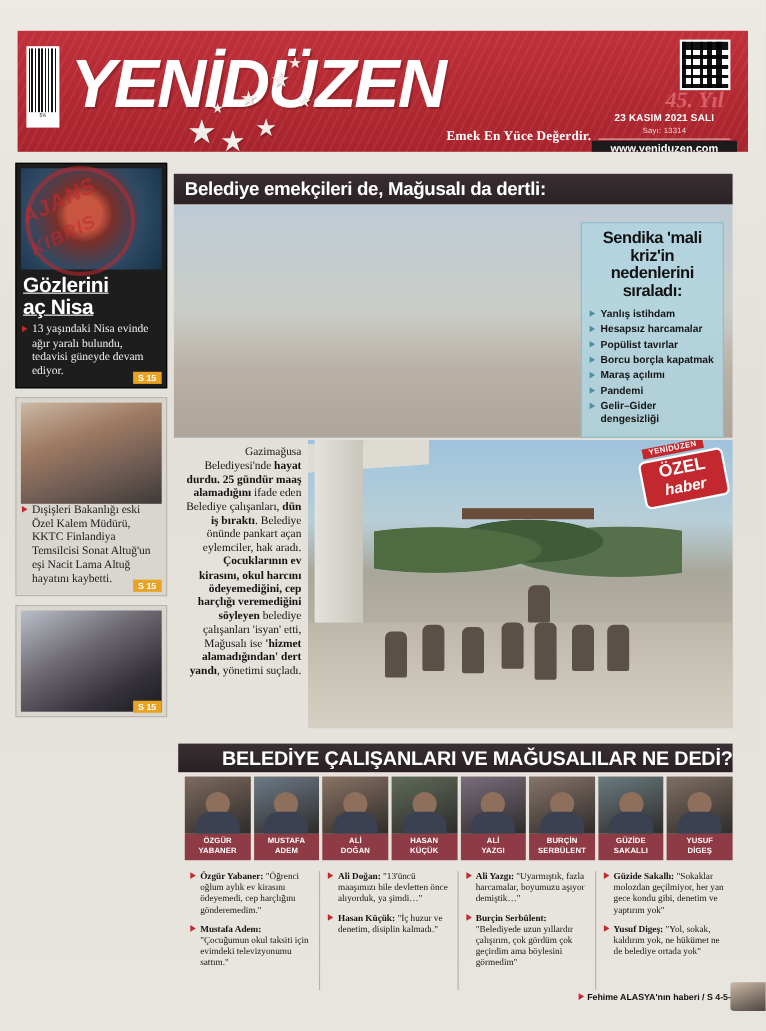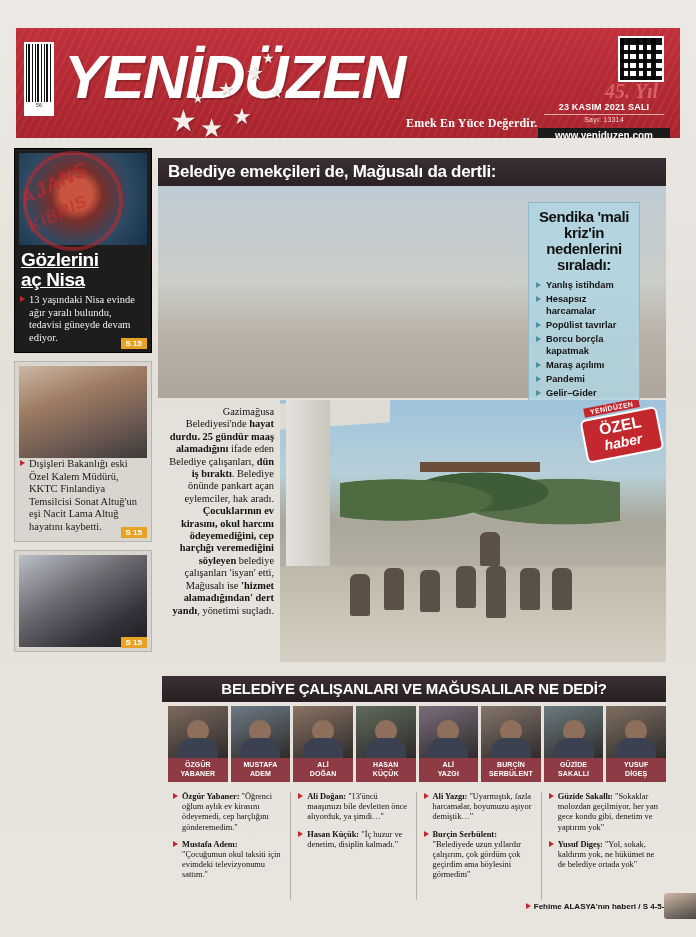--- a/index.html
+++ b/index.html
@@ -33,21 +33,21 @@
   .qr{position:absolute;right:16px;top:8px;width:46px;height:46px;background:#fff;padding:2px;box-sizing:border-box;}
   .qr i{display:block;width:100%;height:100%;
     background-image:
       linear-gradient(90deg,#111 0 4px,transparent 4px 8px,#111 8px 10px,transparent 10px 16px,#111 16px 19px,transparent 19px 23px,#111 23px 27px,transparent 27px 31px,#111 31px 36px,transparent 36px 42px),
       linear-gradient(0deg,#111 0 4px,transparent 4px 9px,#111 9px 12px,transparent 12px 17px,#111 17px 21px,transparent 21px 26px,#111 26px 30px,transparent 30px 35px,#111 35px 42px);
     background-blend-mode:multiply;}
   .yil{position:absolute;right:22px;top:52px;font-family:"Liberation Serif",serif;font-style:italic;
     font-size:20px;color:#d8626b;font-weight:bold;}
   .mdate{position:absolute;right:16px;top:74px;width:120px;text-align:center;
     font-family:"Liberation Sans",sans-serif;font-weight:bold;font-size:9px;color:#fff;letter-spacing:.2px;
-    border-bottom:1px solid rgba(255,255,255,.6);padding-bottom:2px;}
+    border-bottom:1px solid rgba(255,255,255,.6);padding-bottom:14px;}
   .msayi{position:absolute;right:16px;top:88px;width:120px;text-align:center;
     font-family:"Liberation Sans",sans-serif;font-size:7px;color:#f4d6d8;letter-spacing:.2px;}
   .mweb{position:absolute;right:10px;top:100px;width:132px;height:16px;background:#1b1b1b;
     color:#fff;font-family:"Liberation Sans",sans-serif;font-weight:bold;font-size:10px;
     text-align:center;line-height:16px;}
 
   
   .side{position:absolute;left:14px;top:148px;width:138px;}
   .side-card{position:relative;background:#d9d5cf;border:1px solid #b9b4ad;margin-bottom:8px;padding:4px;box-sizing:border-box;}
   .side-card.dark{background:#1d1d1d;border-color:#000;}
@@ -80,21 +80,21 @@
     color:#fff;font-family:"Liberation Sans",sans-serif;font-weight:bold;font-size:17px;
     line-height:28px;padding-left:10px;box-sizing:border-box;letter-spacing:-.3px;}
   .hero{position:absolute;left:158px;top:186px;width:508px;height:212px;overflow:hidden;
     background:linear-gradient(180deg,#d9d2cb 0%,#cfc8c1 100%);}
   .hero-photo{position:absolute;inset:0;background:
     linear-gradient(180deg,#b9c9d6 0%,#c9cdc8 45%,#b5ada2 70%,#a99f93 100%);opacity:.85;}
   .headline{position:absolute;left:166px;top:182px;width:380px;
     font-family:"Liberation Sans",sans-serif;font-weight:bold;font-size:78px;line-height:74px;
     color:#111;letter-spacing:-4px;}
 
-  .causes{position:absolute;left:528px;top:202px;width:112px;
+  .causes{position:absolute;left:528px;top:202px;width:130px;
     background:rgba(176,214,226,.85);border:1px solid #8fb9c6;padding:6px 6px 8px 6px;box-sizing:border-box;}
   .causes-h{font-family:"Liberation Sans",sans-serif;font-weight:bold;font-size:15px;
     line-height:16px;color:#111;text-align:center;letter-spacing:-.4px;margin-bottom:6px;}
   .cause{position:relative;font-family:"Liberation Sans",sans-serif;font-weight:bold;
     font-size:9.3px;line-height:12px;color:#141414;margin:0 0 2px 11px;}
   .cause .tri{left:-10px;top:3px;border-left-color:#4a8fa5;}
 
   
   .lead{position:absolute;left:166px;top:406px;width:108px;
     font-family:"Liberation Serif",serif;font-size:10.4px;line-height:12.4px;
@@ -117,22 +117,22 @@
     font-weight:bold;font-size:7px;color:#fff;background:#c4282f;padding:1px 6px;letter-spacing:.4px;}
   .stamp-body{position:absolute;left:0;top:9px;width:74px;height:40px;background:#c4282f;
     border-radius:6px;border:2px solid #fff;}
   .stamp-body span{display:block;text-align:center;color:#fff;font-family:"Liberation Sans",sans-serif;font-weight:bold;}
   .stamp-l1{font-size:16px;line-height:18px;padding-top:2px;}
   .stamp-l2{font-size:14px;line-height:15px;font-style:italic;}
 
   
   .voxbar{position:absolute;left:162px;top:676px;width:504px;height:26px;
     background:linear-gradient(180deg,#3a3033 0%,#281f22 100%);color:#fff;
-    font-family:"Liberation Sans",sans-serif;font-weight:bold;font-size:15px;line-height:26px;
-    text-align:center;letter-spacing:-.2px;}
+    font-family:"Liberation Sans",sans-serif;font-weight:bold;font-size:18px;line-height:26px;
+    text-align:right;letter-spacing:-.2px;}
   .voxstrip{position:absolute;left:168px;top:706px;width:498px;height:80px;display:flex;gap:3px;}
   .voxcell{flex:1;display:flex;flex-direction:column;}
   .voxphoto{height:52px;background:#8b8279;position:relative;overflow:hidden;}
   .vp-bg{position:absolute;inset:0;}
   .vp-head{position:absolute;left:50%;top:14px;width:22px;height:22px;margin-left:-11px;border-radius:50%;background:#8d6f5c;}
   .vp-body{position:absolute;left:50%;bottom:0;width:40px;height:20px;margin-left:-20px;border-radius:14px 14px 0 0;background:#3b4150;}
   .voxname{background:#8e3b45;color:#fff;font-family:"Liberation Sans",sans-serif;font-weight:bold;
     font-size:7px;line-height:8.6px;text-align:center;padding:3px 0 4px 0;letter-spacing:.1px;}
 
   .quotes{position:absolute;left:166px;top:792px;width:500px;height:108px;display:flex;}

